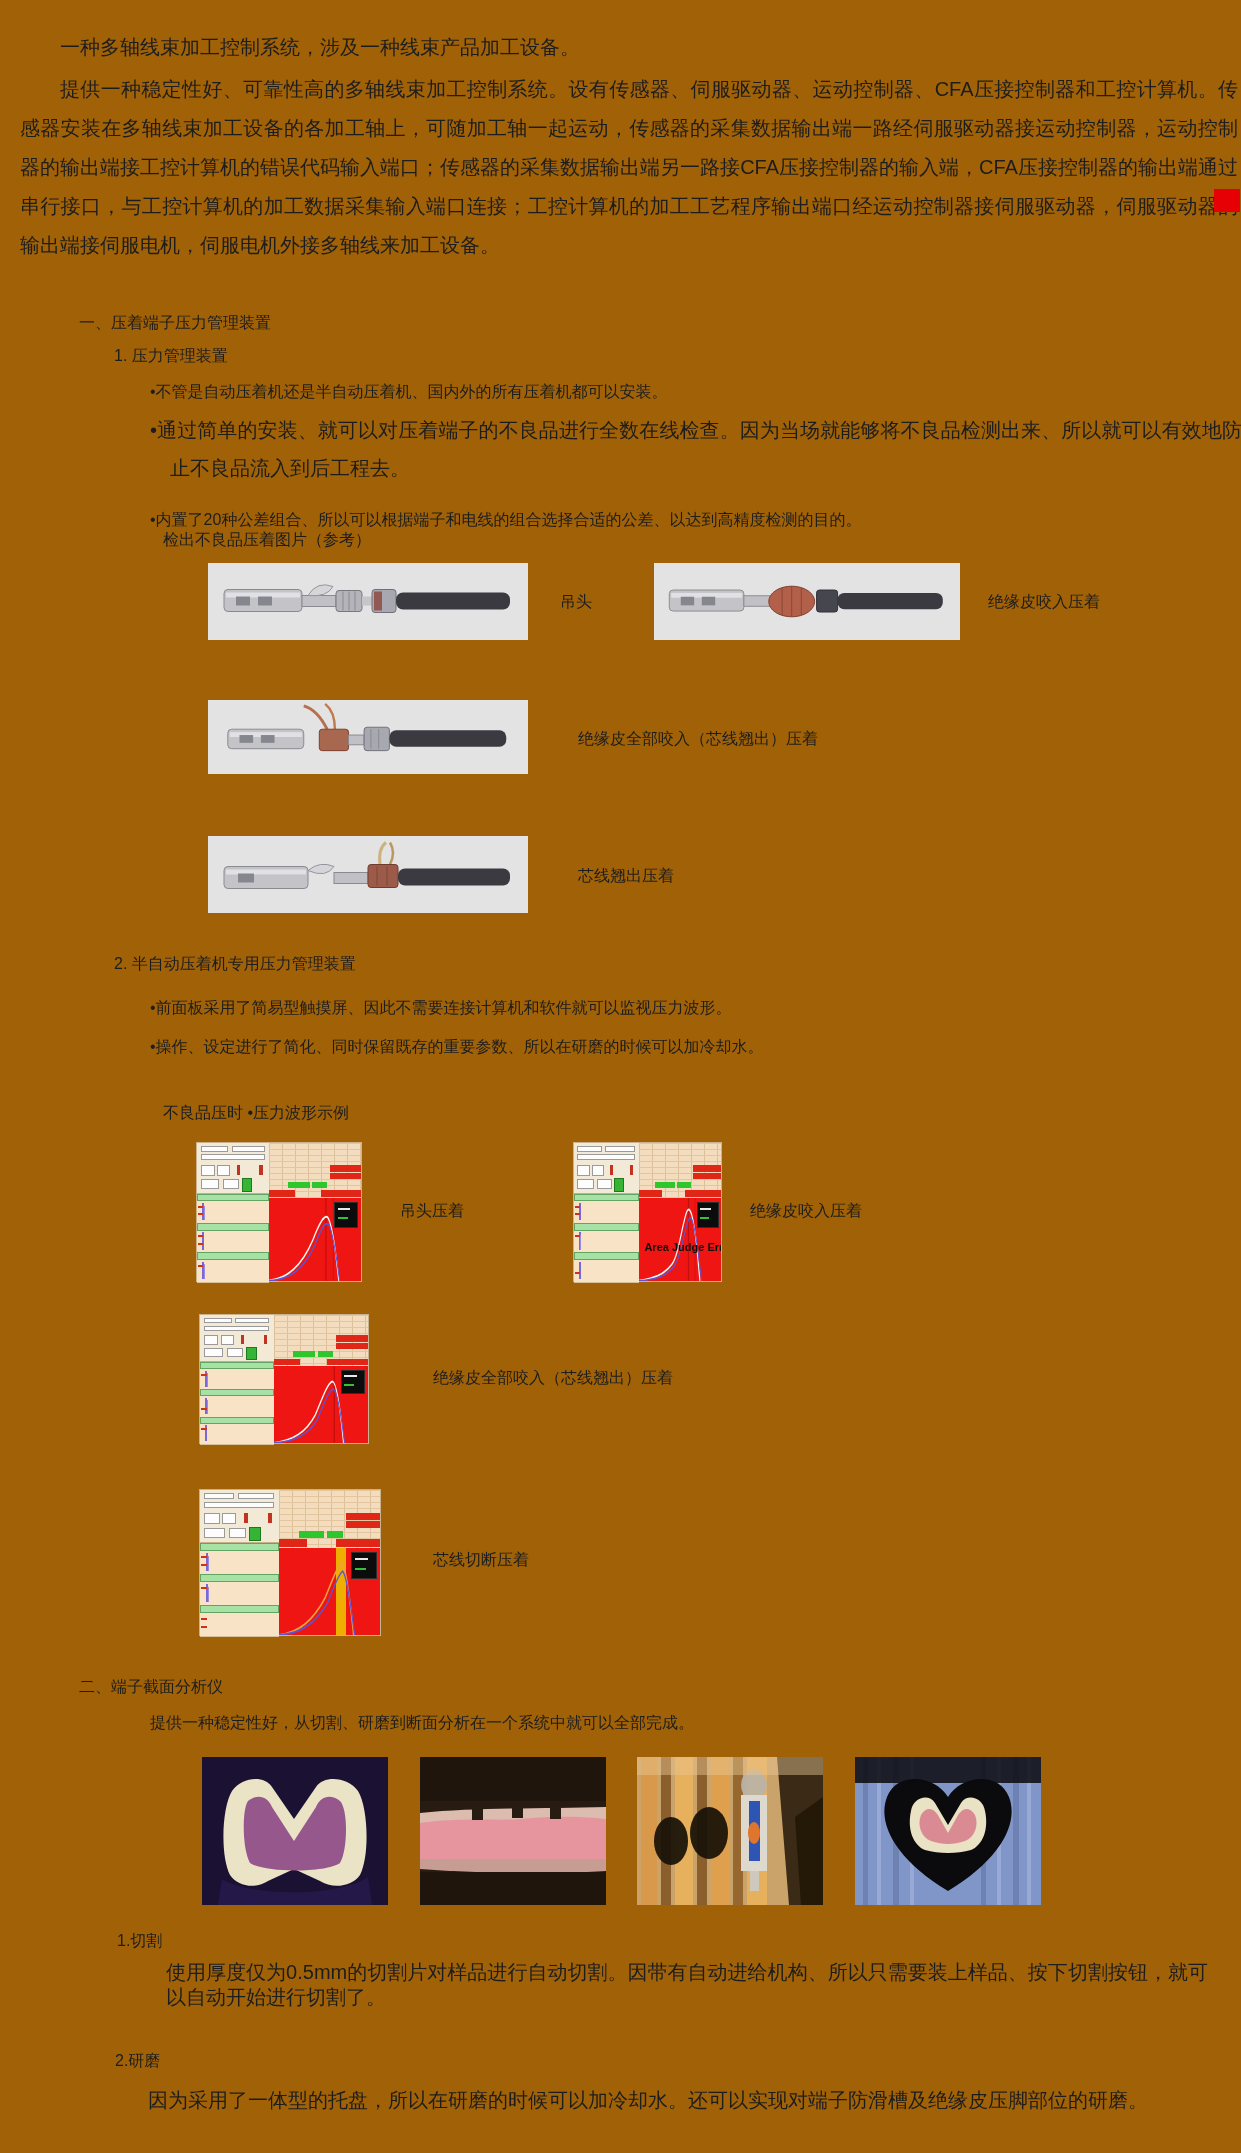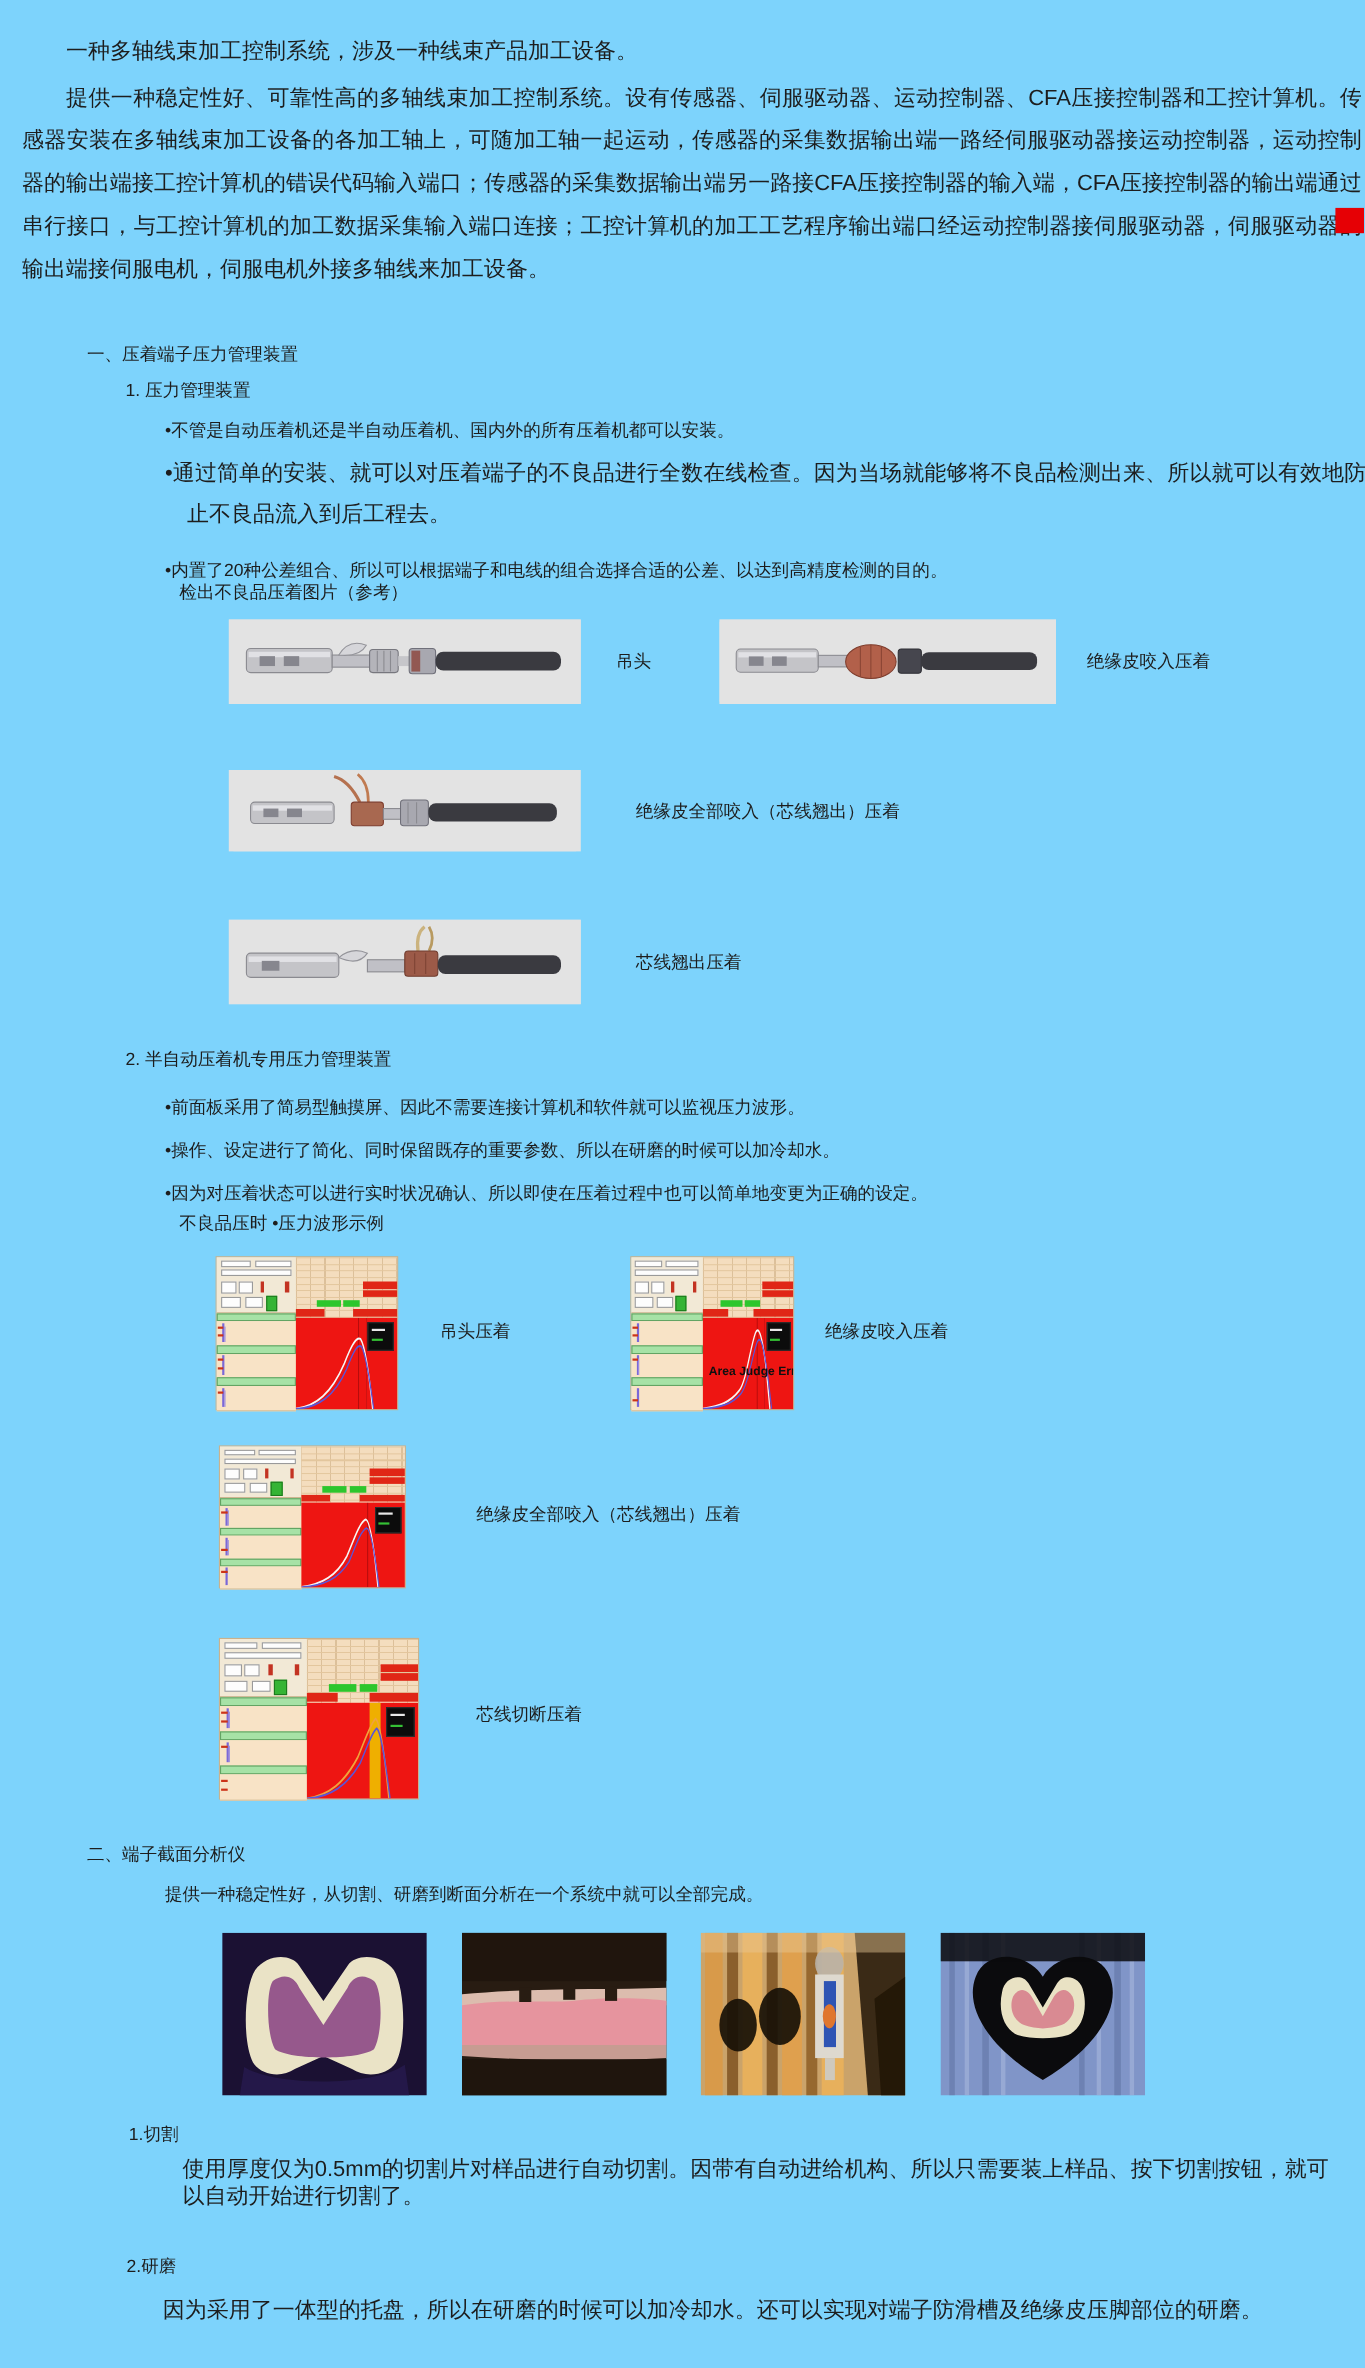--- a/index.html
+++ b/index.html
@@ -1,16 +1,16 @@
 <!DOCTYPE html>
 <html lang="zh"><head>
 <meta charset="utf-8">
 <style>
   html,body{margin:0;padding:0;background:#ffffff;}
-  .page{position:relative;width:1241px;height:2153px;background:#7dd3fc;overflow:hidden;
+  .page{position:relative;width:1241px;height:2153px;background:#a16207;overflow:hidden;
         font-family:"Liberation Sans","DejaVu Sans",sans-serif;color:#1d1d1d;}
   .abs{position:absolute;}
   .t{font-size:16px;line-height:24px;white-space:nowrap;}
   .para{font-size:20px;line-height:39px;text-align:justify;white-space:normal;}
   .indent{text-indent:40px;}
   .bullet{padding-left:20px;text-indent:-20px;white-space:normal;}
   .nowrap{white-space:nowrap;text-align:center;}
   .red-marker{background:#e60005;}
 
   
@@ -153,21 +153,20 @@
       <line x1="169" y1="30" x2="169" y2="49" stroke="#7e4434"></line>
       <line x1="179" y1="30" x2="179" y2="49" stroke="#7e4434"></line>
       <rect x="190" y="32" width="112" height="17" rx="7" fill="#3a3a40"></rect>
     </svg>
   </div>
   <div class="abs t" style="left:578px;top:864px;">芯线翘出压着</div>
 
   <div class="abs t" style="left:114px;top:952px;">2. 半自动压着机专用压力管理装置</div>
   <div class="abs t bullet nowrap" style="left:150px;top:996px;">•前面板采用了简易型触摸屏、因此不需要连接计算机和软件就可以监视压力波形。</div>
   <div class="abs t bullet nowrap" style="left:150px;top:1035px;">•操作、设定进行了简化、同时保留既存的重要参数、所以在研磨的时候可以加冷却水。</div>
-  <div class="abs t bullet nowrap" style="left:150px;top:1074px;">•因为对压着状态可以进行实时状况确认、所以即使在压着过程中也可以简单地变更为正确的设定。</div>
   <div class="abs t" style="left:163px;top:1101px;">不良品压时 •压力波形示例</div>
 
   <div class="abs shot" style="left:197px;top:1143px;width:164px;height:138px;">
     <div class="sp-left">
       <div class="sp-toolbar">
         <i class="tb tb1"></i>
           <i class="tb tb2"></i>
           <i class="tb tb3"></i>
           <i class="tb tb4"></i>
           <i class="tb tb5"></i>

